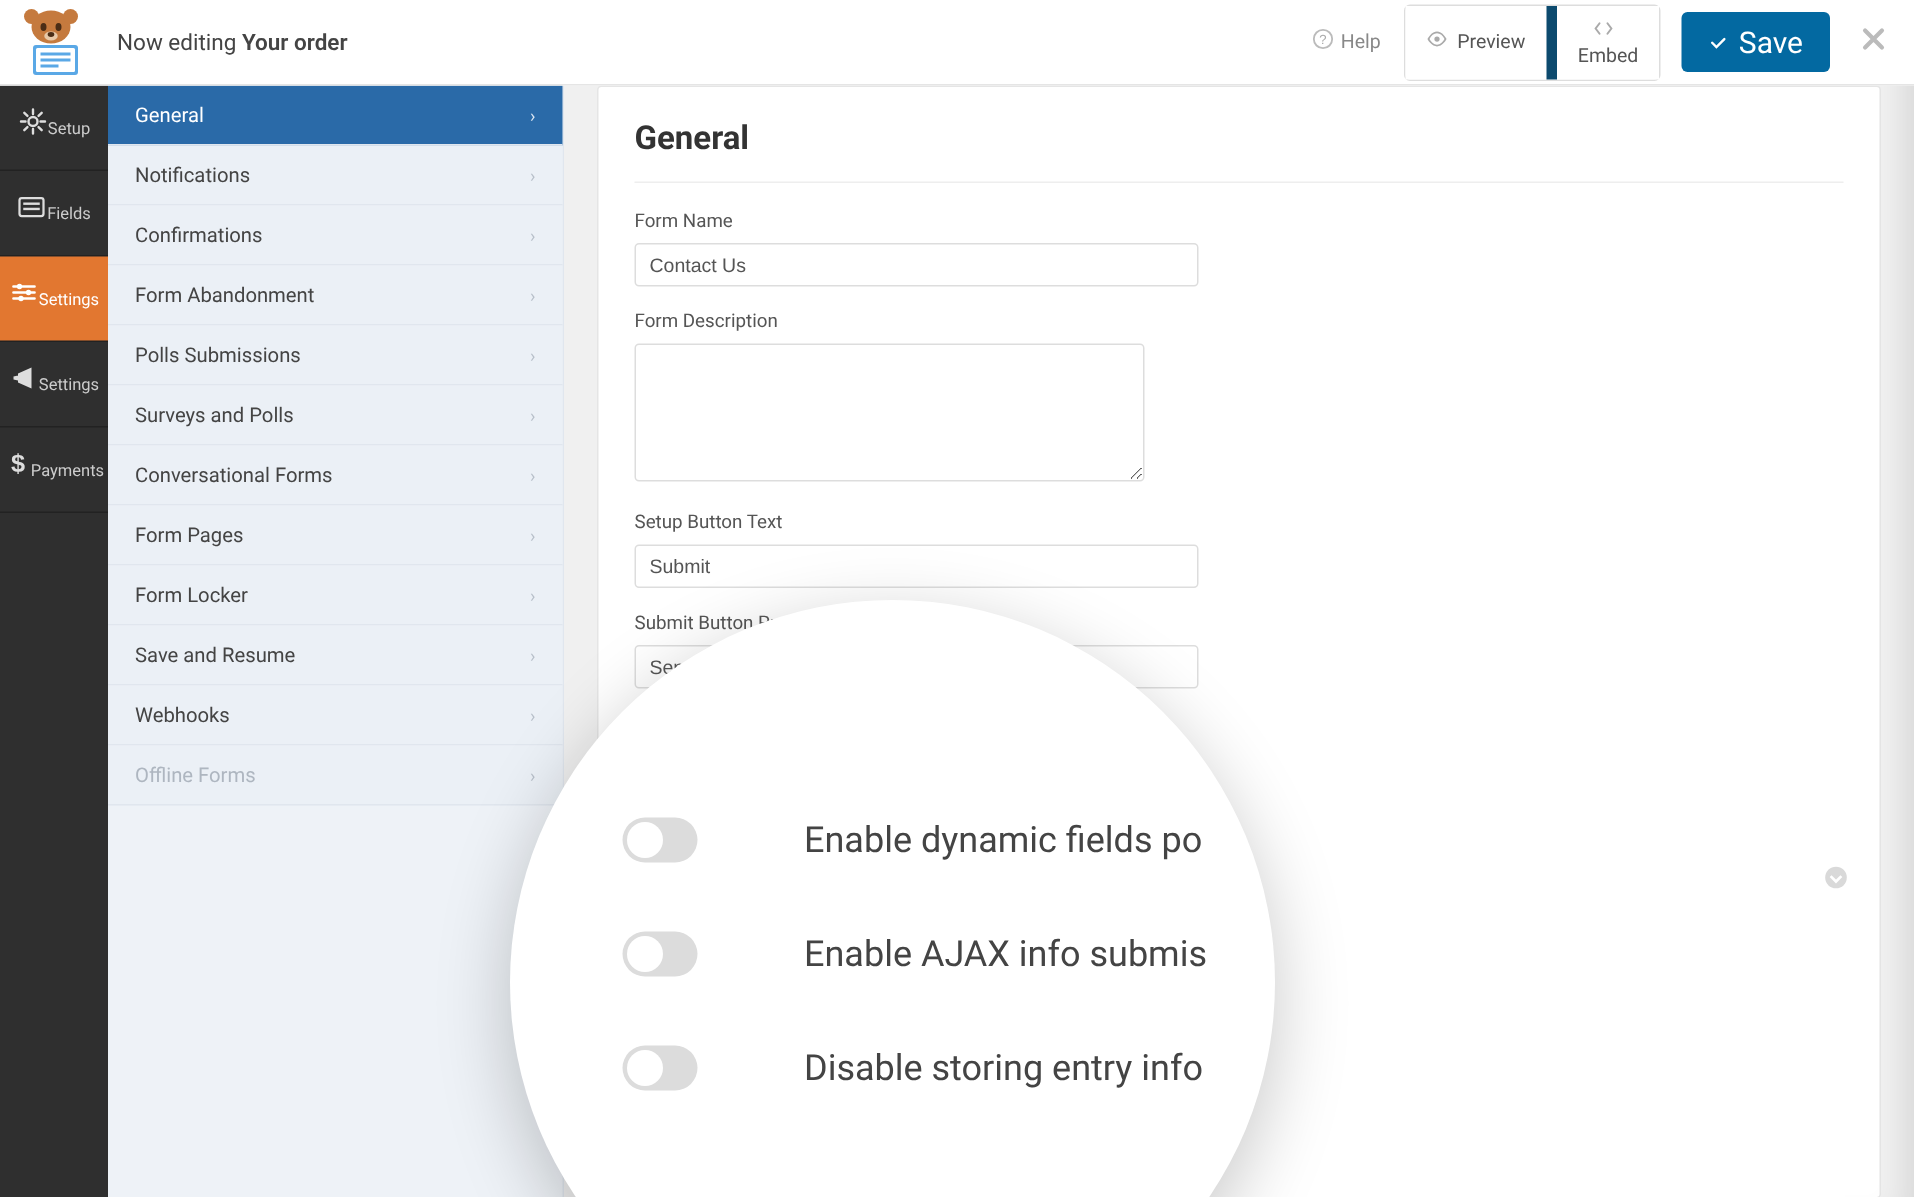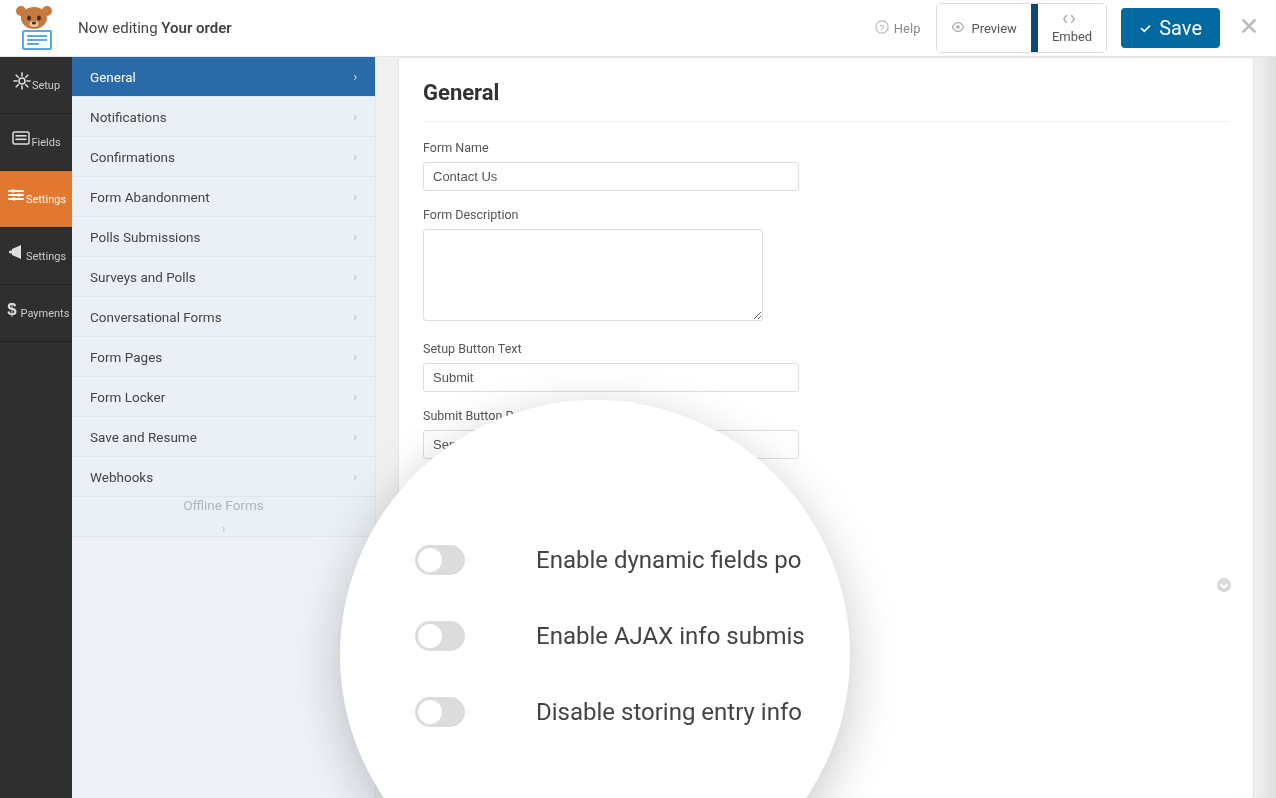--- a/index.html
+++ b/index.html
@@ -28,21 +28,21 @@
   .railitem .icon { font-size: 18px; margin-bottom: 4px; color: #eee; }
   .railitem.active { background: #e27730; color: #fff; }
   .railitem.active .icon { color: #fff; }
 
   
   .sidepanel { position: absolute; top: 57px; left: 72px; width: 304px; bottom: 0; background: #eef2f7; border-right: 1px solid #e0e6ee; z-index: 8; }
   .sideitem { height: 40px; display: flex; align-items: center; justify-content: space-between; padding: 0 18px; font-size: 13.5px; color: #444; border-bottom: 1px solid #e0e6ee; cursor: pointer; background: #ebf0f6; }
   .sideitem.active { background: #2a6aa8; color: #fff; }
   .sideitem .chev { color: #b7bfc9; font-size: 12px; }
   .sideitem.active .chev { color: #dbe6f2; }
-  .sideitem.disabled { color: #aeb6c0; flex-direction: column; }
+  .sideitem.disabled { color: #aeb6c0; }
 
   
   .main { position: absolute; top: 57px; left: 376px; right: 0; bottom: 0; background: #f0f0f0; padding: 0 22px 0 22px; overflow: hidden; }
   .panel { background: #fff; border: 1px solid #e5e5e5; border-radius: 3px; margin-top: 0; padding: 22px 24px 30px 24px; width: 100%; min-height: 742px; position: relative; }
   .panel h1 { font-size: 22px; font-weight: 700; color: #333; margin-bottom: 16px; }
   .panel .hr { height: 1px; background: #eee; margin-bottom: 18px; }
   .field { margin-bottom: 16px; }
   .field-label { font-size: 12.5px; color: #555; margin-bottom: 7px; display: flex; align-items: center; }
   .field-label .qicon { margin-left: 6px; color: #bbb; font-size: 11px; border: 1px solid #ccc; border-radius: 50%; width: 12px; height: 12px; display: inline-flex; align-items: center; justify-content: center; }
   .tinput { width: 376px; border: 1px solid #ddd; border-radius: 3px; padding: 6px 9px; font-size: 13px; color: #555; }

